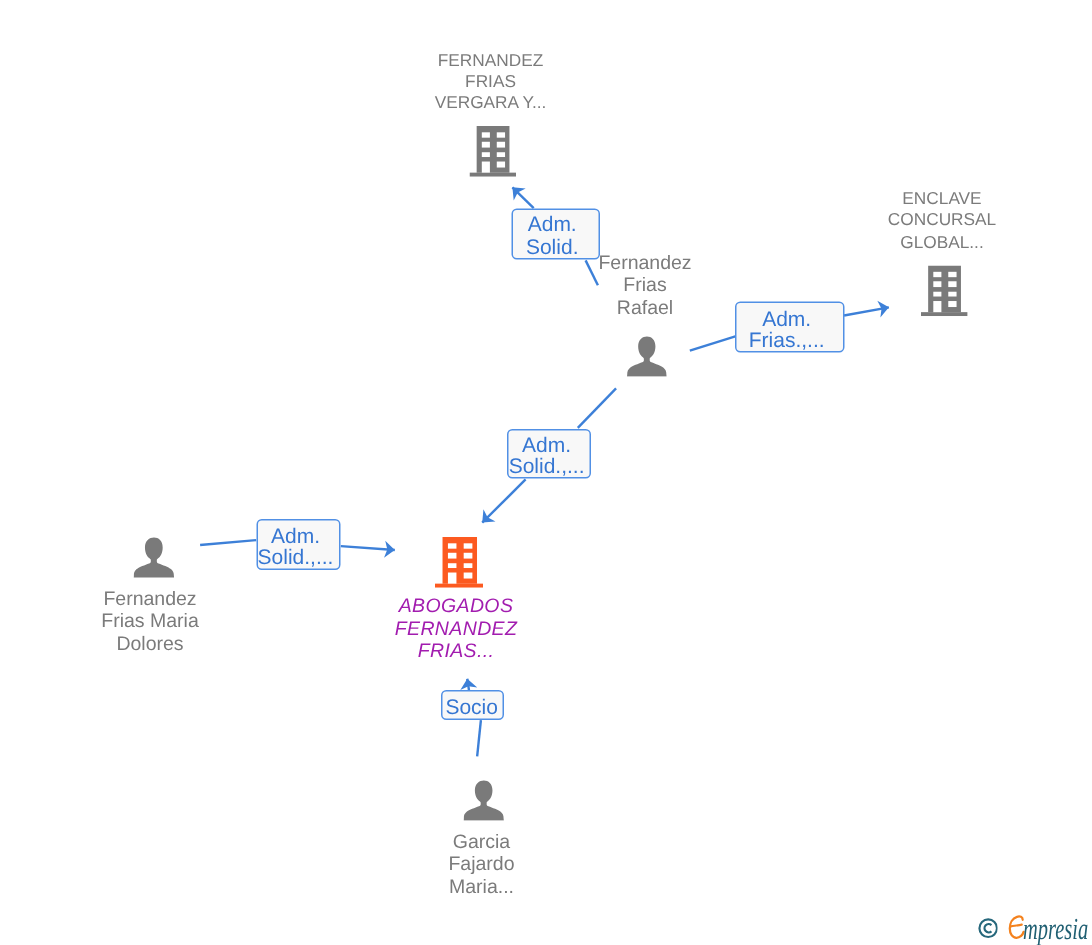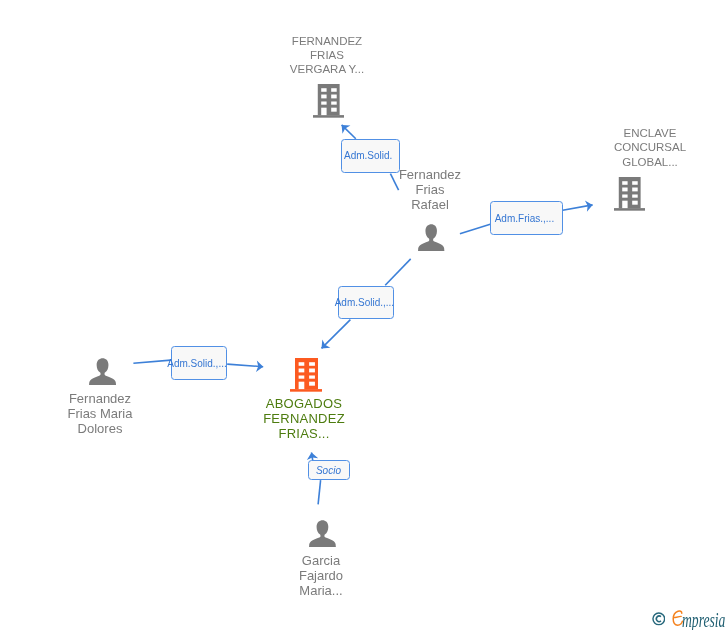--- a/index.html
+++ b/index.html
@@ -6,25 +6,25 @@
   html,body{margin:0;padding:0;}
   body{width:728px;height:630px;background:#ffffff;
        font-family:"Liberation Sans",sans-serif;overflow:hidden;position:relative;}
   #graph{position:absolute;left:0;top:0;width:728px;height:630px;}
   svg.edges{position:absolute;left:0;top:0;width:728px;height:630px;}
   .node{position:absolute;}
   .node-icon{position:absolute;display:block;}
   .node-label{position:absolute;text-align:center;color:#7b7b7b;font-size:13px;
               line-height:14.75px;white-space:pre-line;}
   .node-label.sm{font-size:11.5px;line-height:14.45px;}
-  .node-label.b{color:#4d7c0f;letter-spacing:0.25px;}
+  .node-label.b{color:#a21caf;letter-spacing:0.25px;font-style:italic;}
   .edge-label{position:absolute;border:1.6px solid #5190e5;border-radius:3.5px;
-              background:#f8f8f8;color:#3576d2;font-size:10px;line-height:14.6px;
+              background:#f8f8f8;color:#3576d2;font-size:14px;line-height:14.6px;
               text-align:center;box-sizing:border-box;display:flex;
-              flex-direction:row;align-items:center;justify-content:center;
+              flex-direction:column;align-items:center;justify-content:center;
               padding-top:2px;padding-right:4px;}
   .wm{position:absolute;}
   .wm-brand{display:inline-block;transform:scaleX(0.665);transform-origin:left center;
         white-space:nowrap;}
   .wm-rest{font-family:"Liberation Serif",serif;font-style:italic;font-size:20.5px;
         color:#205f72;}
 </style>
 </head>
 <body>
 
@@ -66,21 +66,21 @@
         <rect x="58.3" y="31.2" width="17.7" height="11.5"></rect>
         <rect x="26.3" y="51.9" width="17.3" height="9.5"></rect>
         <rect x="58.3" y="51.9" width="17.7" height="9.5"></rect>
         <rect x="26.3" y="70.3" width="17.3" height="22"></rect>
         <rect x="58.3" y="70.3" width="17.7" height="11.9"></rect>
       </g>
     </svg>
   </div>
 
   <div class="node" style="left:0;top:0;">
-    <div class="node-label sm" style="left:590px;top:126px;width:120px;">ENCLAVE
+    <div class="node-label sm" style="left:568px;top:126px;width:120px;">ENCLAVE
 CONCURSAL
 GLOBAL...</div>
     <svg class="node-icon" style="left:613.8px;top:177.2px;" width="31.2" height="33.7" viewBox="0 0 100 100" preserveAspectRatio="none">
       <g fill="#7a7a7a">
         <path d="M15.3 0 H85.4 V92.3 H15.3 Z"></path>
         <rect x="0" y="92.3" width="100" height="7.7"></rect>
       </g>
       <g fill="#ffffff">
         <rect x="26.3" y="12.5" width="17.3" height="10.6"></rect>
         <rect x="58.3" y="12.5" width="17.7" height="10.6"></rect>
@@ -171,21 +171,21 @@
   <div class="edge-label" style="left:338.4px;top:285.5px;width:56px;height:33.5px;">
     <span>Adm.</span>
     <span>Solid.,...</span>
   </div>
 
   <div class="edge-label" style="left:170.8px;top:346.4px;width:56.4px;height:33.9px;">
     <span>Adm.</span>
     <span>Solid.,...</span>
   </div>
 
-  <div class="edge-label" style="left:308px;top:460.3px;width:42.3px;height:19.4px;padding-right:1.4px;font-style:italic;">
+  <div class="edge-label" style="left:294px;top:460.3px;width:42.3px;height:19.4px;padding-right:1.4px;">
     <span>Socio</span>
   </div>
 
   <div class="wm" style="left:650px;top:609px;width:80px;height:21px;">
     <svg width="13.6" height="13.6" viewBox="0 0 20 20" style="position:absolute;left:1.6px;top:3.1px;" aria-label="©">
       <circle cx="10" cy="10" r="8.6" fill="none" stroke="#27687c" stroke-width="2.1"></circle>
       <path d="M13.2 6.9 A4.1 4.1 0 1 0 13.2 13.1" fill="none" stroke="#27687c" stroke-width="2.2" stroke-linecap="butt"></path>
     </svg>
     <svg style="position:absolute;left:22.4px;top:1.4px;" width="11.6" height="16.6" viewBox="0 0 58 83" aria-label="E">
       <path fill="none" stroke="#f4821e" stroke-width="7.5" stroke-linecap="round" d="M49 16 C49 6 40 3 30 6 C15 10.5 6 27 6 45 C6 63 15 76 28 76

